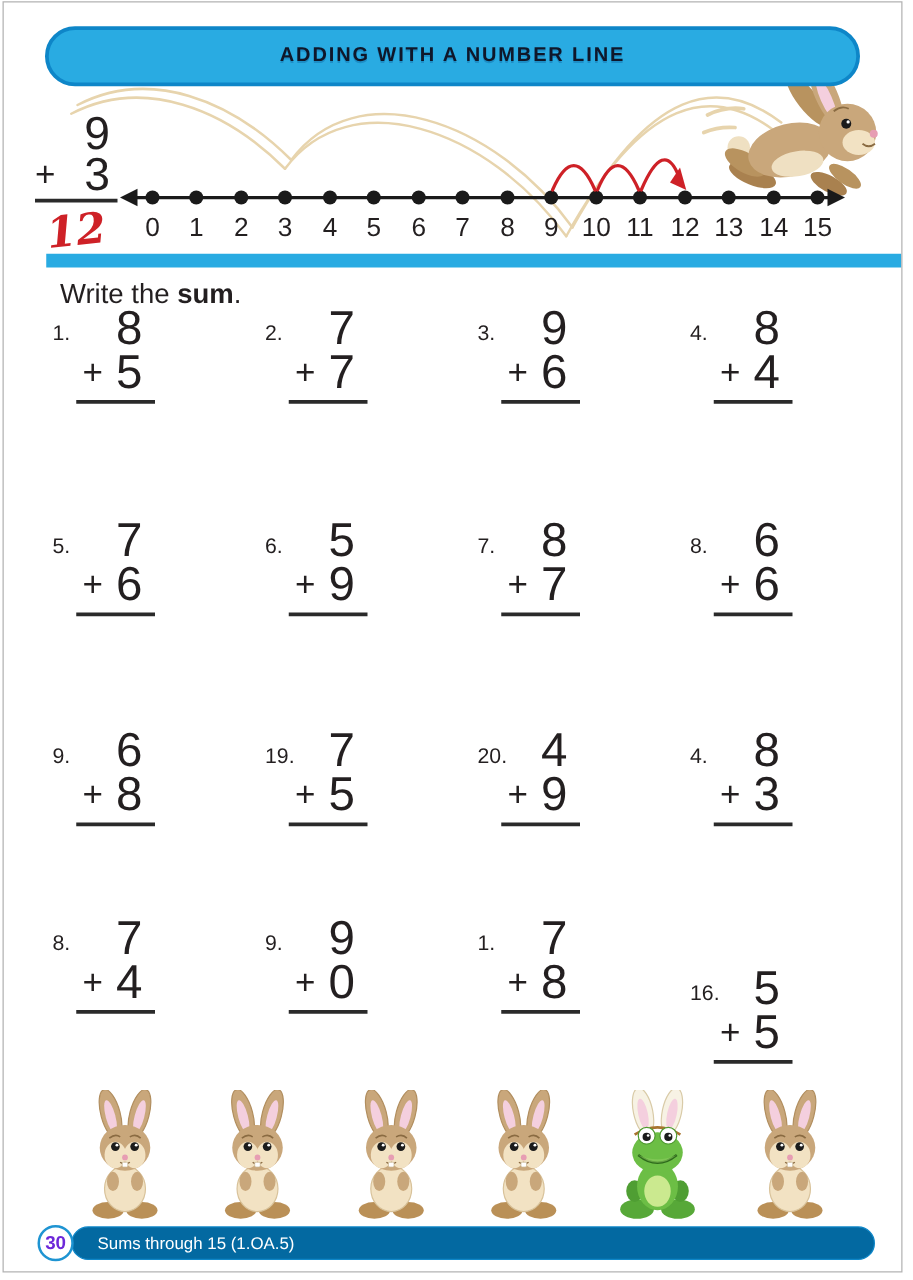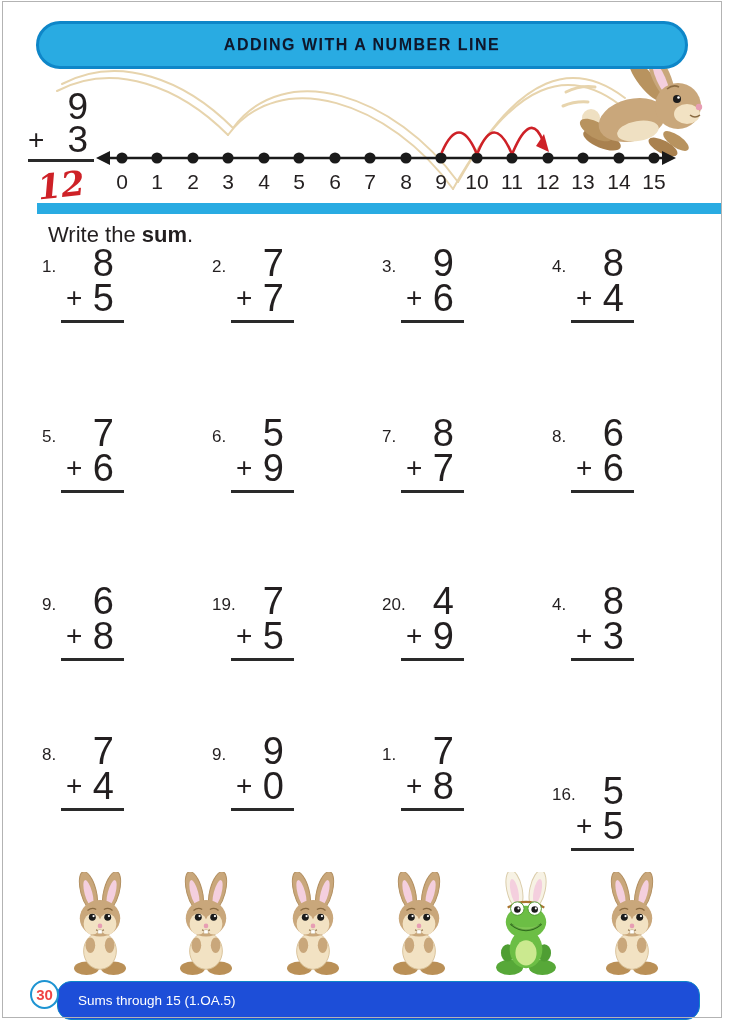--- a/index.html
+++ b/index.html
@@ -38,28 +38,28 @@
   .pcol{margin-left:24px;width:54px;}
   .ptop{font-size:38px;line-height:31px;text-align:right;padding-right:6px;}
   .prow{display:flex;justify-content:space-between;font-size:38px;line-height:34px;margin-top:2px;}
   .pplus{font-size:28px;align-self:center;}
   .pbot{padding-right:6px;}
   .pline{margin-left:-5px;width:63px;border-bottom:3px solid #2a2a2a;margin-top:5px;}
   
   .animal-row{position:absolute;left:55px;top:872px;width:622px;height:104px;
     display:flex;justify-content:space-between;align-items:flex-end;}
   
-  .footer-bar{position:absolute;left:57px;top:981px;width:643px;height:39px;box-sizing:border-box;
-    background:#1d4ed8;border:1px solid #0E86C8;border-radius:14px;
+  .footer-bar{position:absolute;left:57px;top:981px;width:643px;height:27px;box-sizing:border-box;
+    background:#0369a1;border:1px solid #0E86C8;border-radius:14px;
     display:flex;align-items:center;justify-content:flex-start;
     padding:0 14px 0 20px;color:#fff;font-size:13.5px;z-index:6;}
   .page-circle{position:absolute;left:30px;top:980px;width:29px;height:29px;box-sizing:border-box;
     background:#fff;border:2.5px solid #1E94D2;border-radius:50%;
     display:flex;align-items:center;justify-content:center;
-    color:#ef4444;font-size:15px;font-weight:bold;z-index:7;}
+    color:#6d28d9;font-size:15px;font-weight:bold;z-index:7;}
 </style>
 </head>
 <body>
 
 <svg width="0" height="0" style="position:absolute" aria-hidden="true">
   <defs>
     <g id="bunny-front">
       <ellipse cx="33" cy="20" rx="8" ry="21" fill="#C9A77B" stroke="#B18E5F" stroke-width="1" transform="rotate(-15 33 20)"></ellipse>
       <ellipse cx="33" cy="22" rx="4" ry="14" fill="#F4CFDE" transform="rotate(-15 33 22)"></ellipse>
       <ellipse cx="57" cy="20" rx="8" ry="21" fill="#C9A77B" stroke="#B18E5F" stroke-width="1" transform="rotate(15 57 20)"></ellipse>

